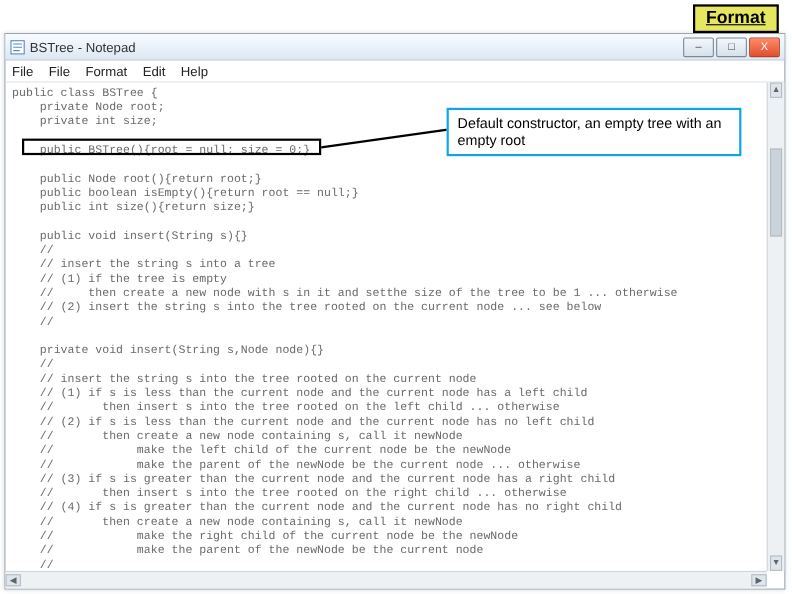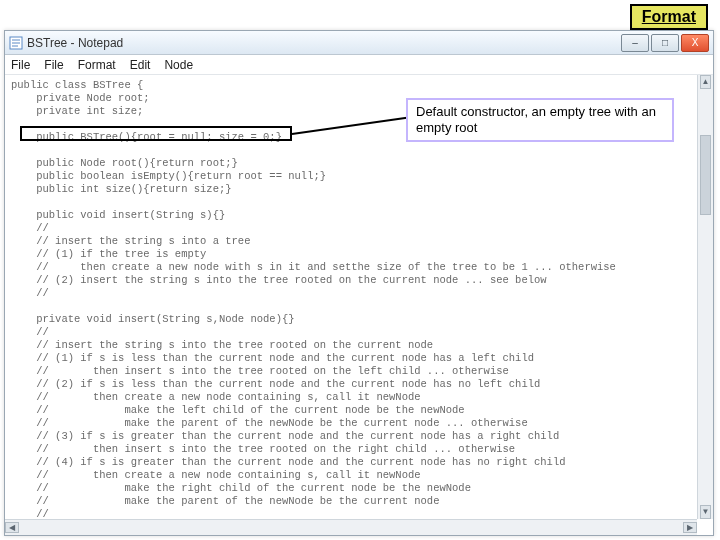--- a/index.html
+++ b/index.html
@@ -30,21 +30,21 @@
 .scroll-v .arr { position:absolute; left:2px; right:2px; height:14px; background:#dfe5ea; border:1px solid #b2bcc4; font-size:8px; text-align:center; line-height:12px; color:#5b6670; }
 .scroll-v .arr.up{top:0} .scroll-v .arr.dn{bottom:0}
 .scroll-h { position:absolute; left:0; right:16px; bottom:0; height:16px; background:#eef1f4; border-top:1px solid #cfd6dc; }
 .scroll-h .arr { position:absolute; top:2px; bottom:2px; width:14px; background:#dfe5ea; border:1px solid #b2bcc4; font-size:8px; text-align:center; line-height:10px; color:#5b6670; }
 .scroll-h .arr.l{left:0} .scroll-h .arr.r{right:0}
 
 
 .code-box { position:absolute; top:126px; left:20px; width:272px; height:15px; border:2px solid #000; }
 
 
-.callout { position:absolute; top:98px; left:406px; width:268px; border:2px solid #c4b5fd; background:#fff; padding:4px 8px; font-family:"Comic Sans MS",cursive,sans-serif; font-size:13px; line-height:16px; }
+.callout { position:absolute; top:98px; left:406px; width:268px; border:2px solid #0ea5e9; background:#fff; padding:4px 8px; font-family:"Comic Sans MS",cursive,sans-serif; font-size:13px; line-height:16px; }
 .callout-line { position:absolute; border-top:2px solid #000; transform-origin:left center; }
 </style>
 </head>
 <body>
 
 <div class="slide-label">Format</div>
 
 <div class="np-window">
   <div class="np-titlebar">
     <span class="np-icon">
@@ -60,21 +60,21 @@
       <div class="win-btn">–</div>
       <div class="win-btn">□</div>
       <div class="win-btn close">X</div>
     </div>
   </div>
   <div class="np-menu">
     <span>File</span>
     <span>File</span>
     <span>Format</span>
     <span>Edit</span>
-    <span>Node</span>
+    <span>Help</span>
   </div>
 
   <div class="np-body">
     <pre>public class BSTree {
     private Node root;
     private int size;
 
     public BSTree(){root = null; size = 0;}
 
     public Node root(){return root;}

